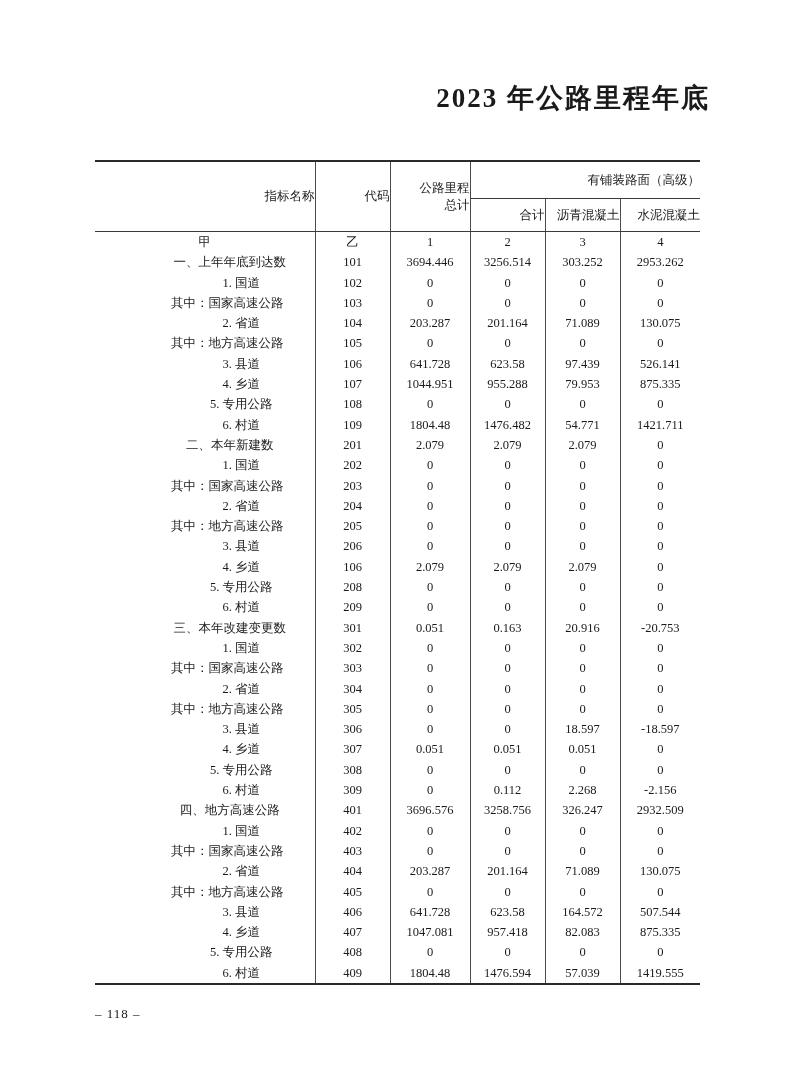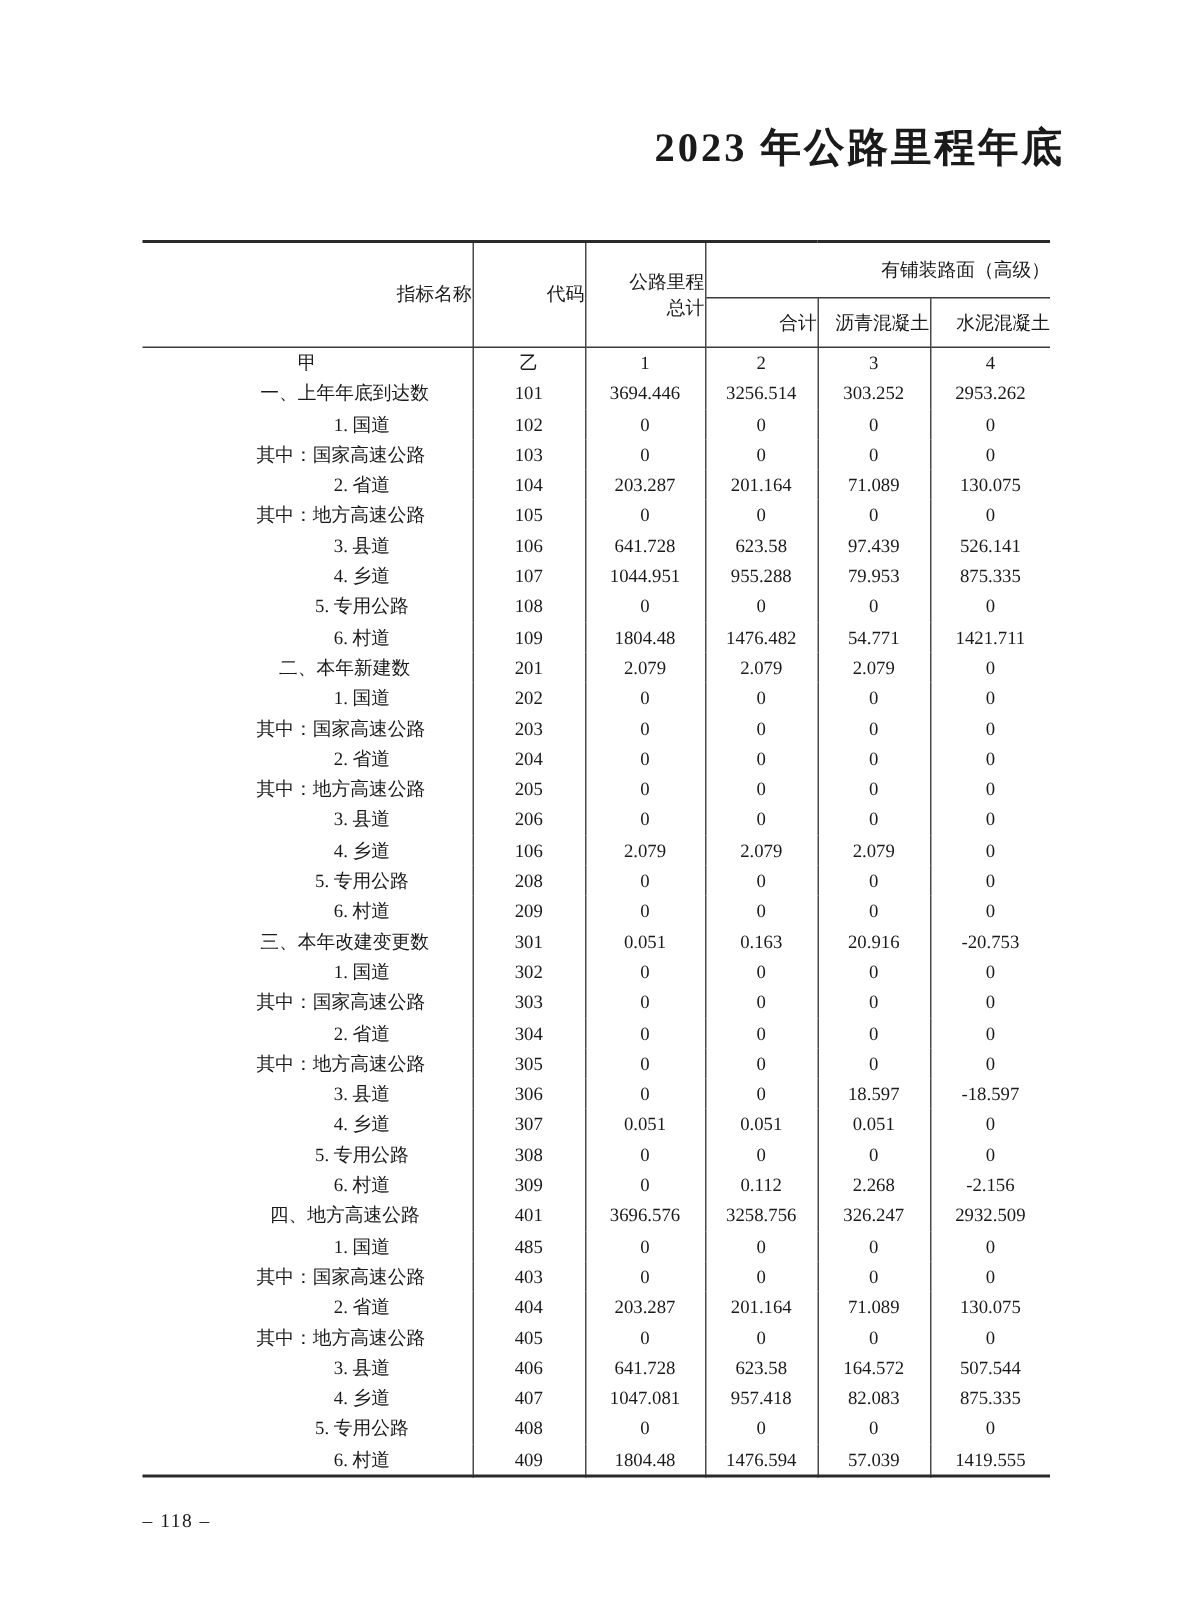--- a/index.html
+++ b/index.html
@@ -347,21 +347,21 @@
           <tr>
             <td class="stub section">四、地方高速公路</td>
             <td class="num">401</td>
             <td class="num">3696.576</td>
             <td class="num">3258.756</td>
             <td class="num">326.247</td>
             <td class="num">2932.509</td>
           </tr>
           <tr>
             <td class="stub item">1. 国道</td>
-            <td class="num">485</td>
+            <td class="num">402</td>
             <td class="num">0</td>
             <td class="num">0</td>
             <td class="num">0</td>
             <td class="num">0</td>
           </tr>
           <tr>
             <td class="stub qizhong">其中：国家高速公路</td>
             <td class="num">403</td>
             <td class="num">0</td>
             <td class="num">0</td>

